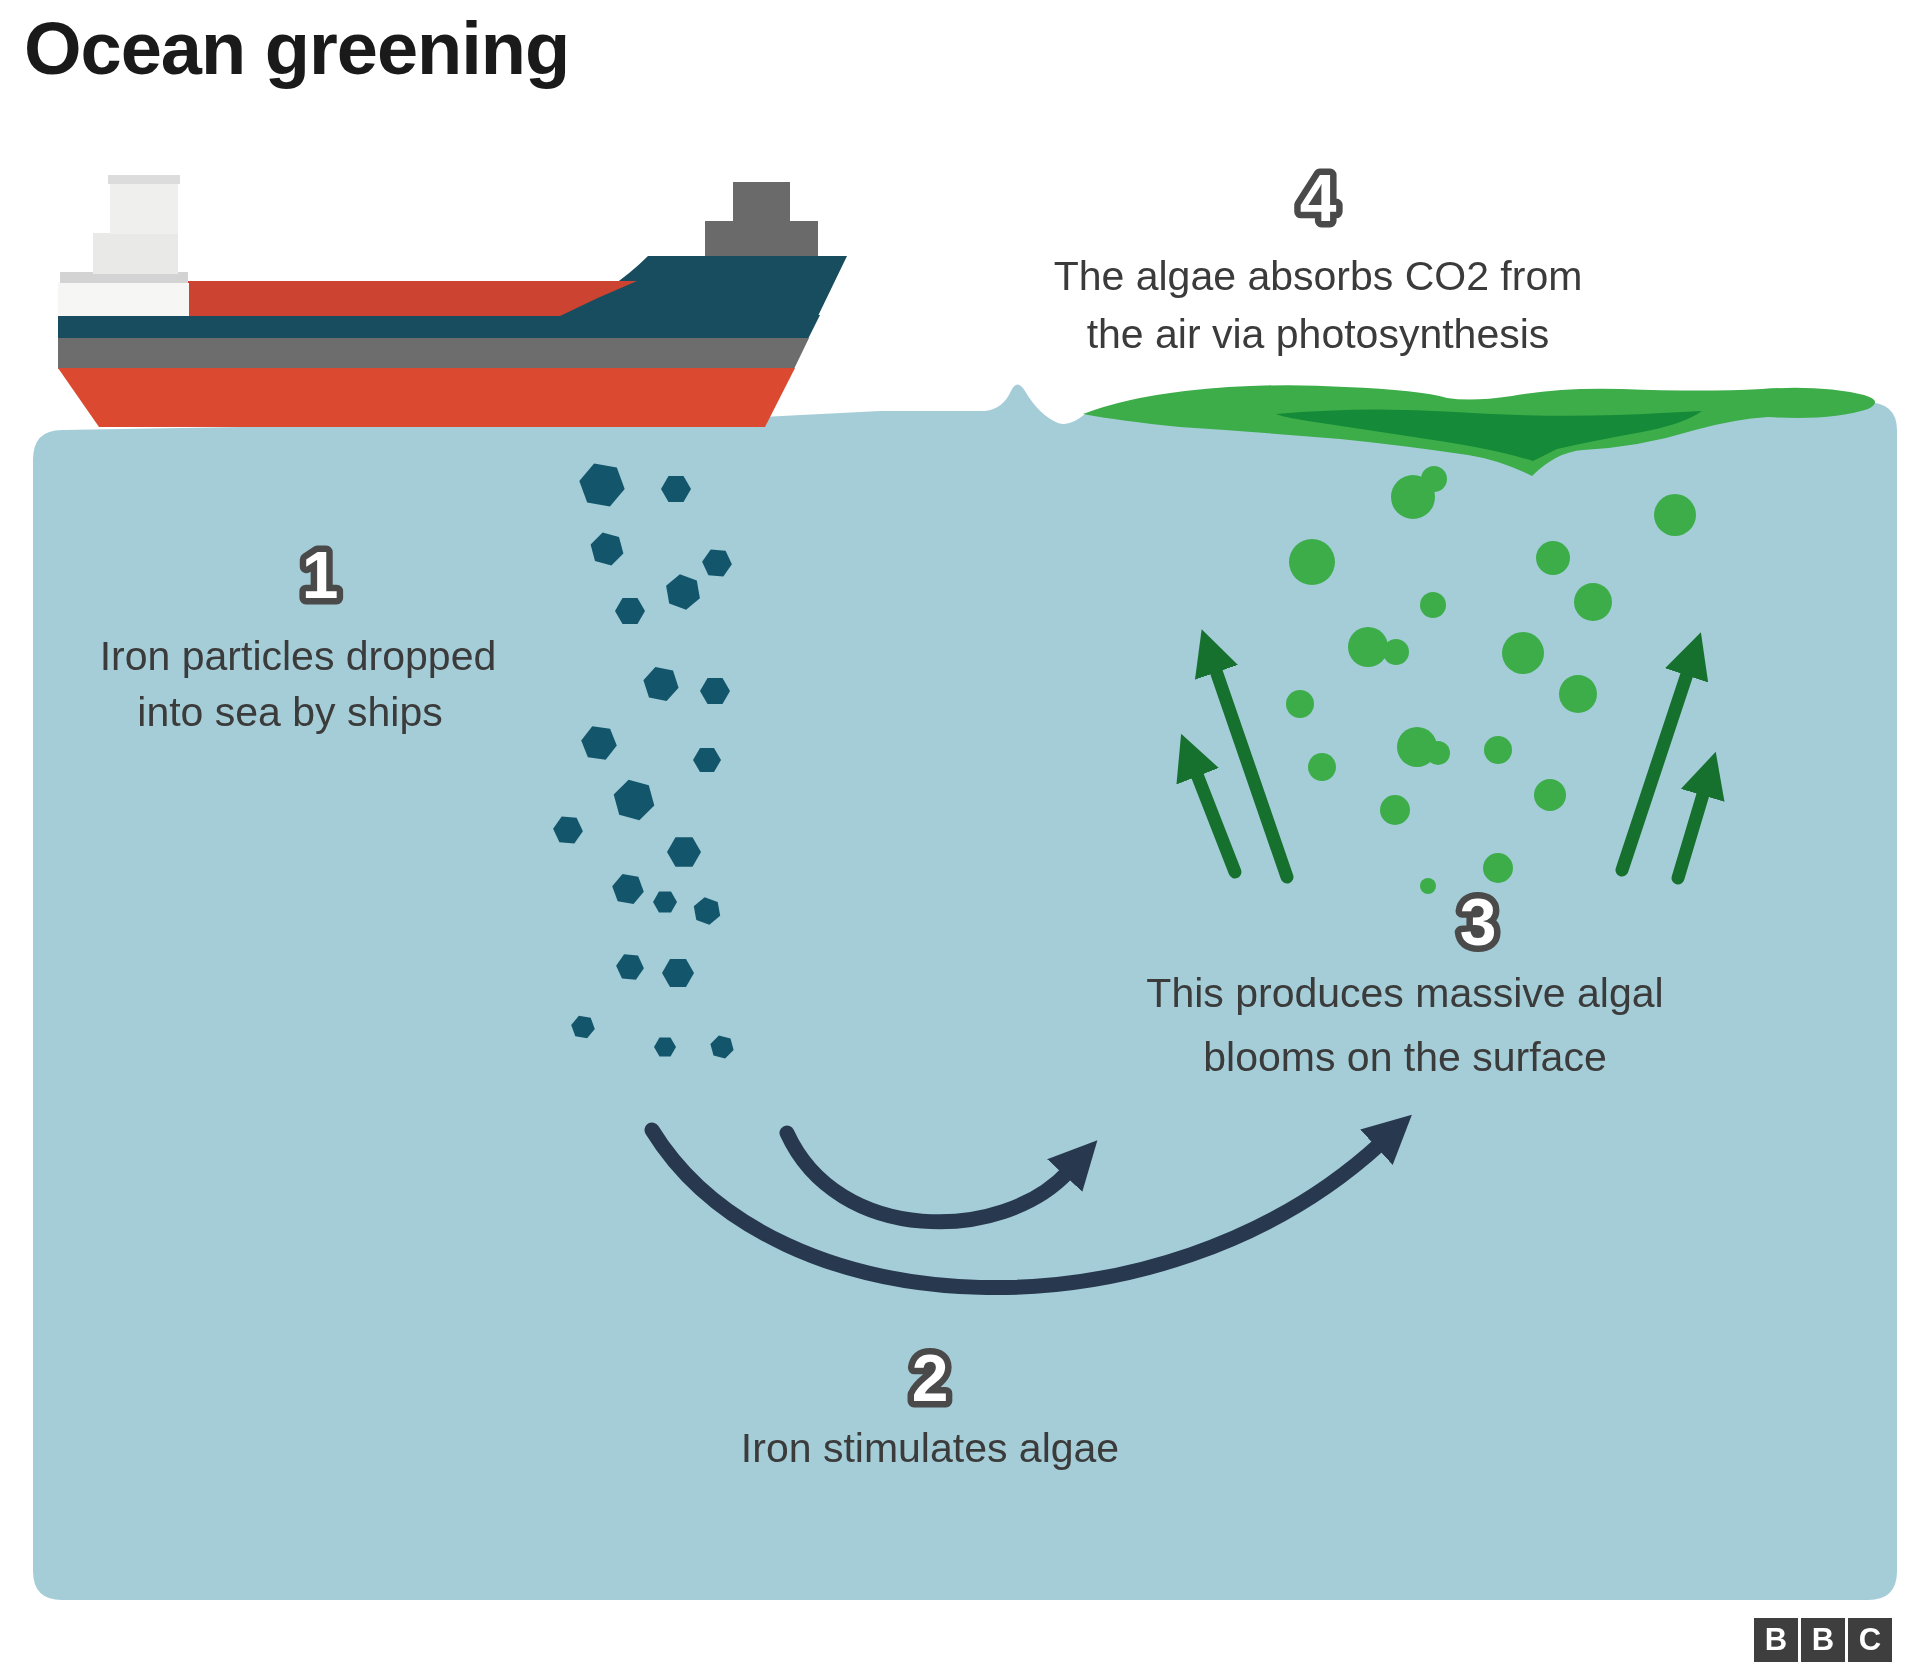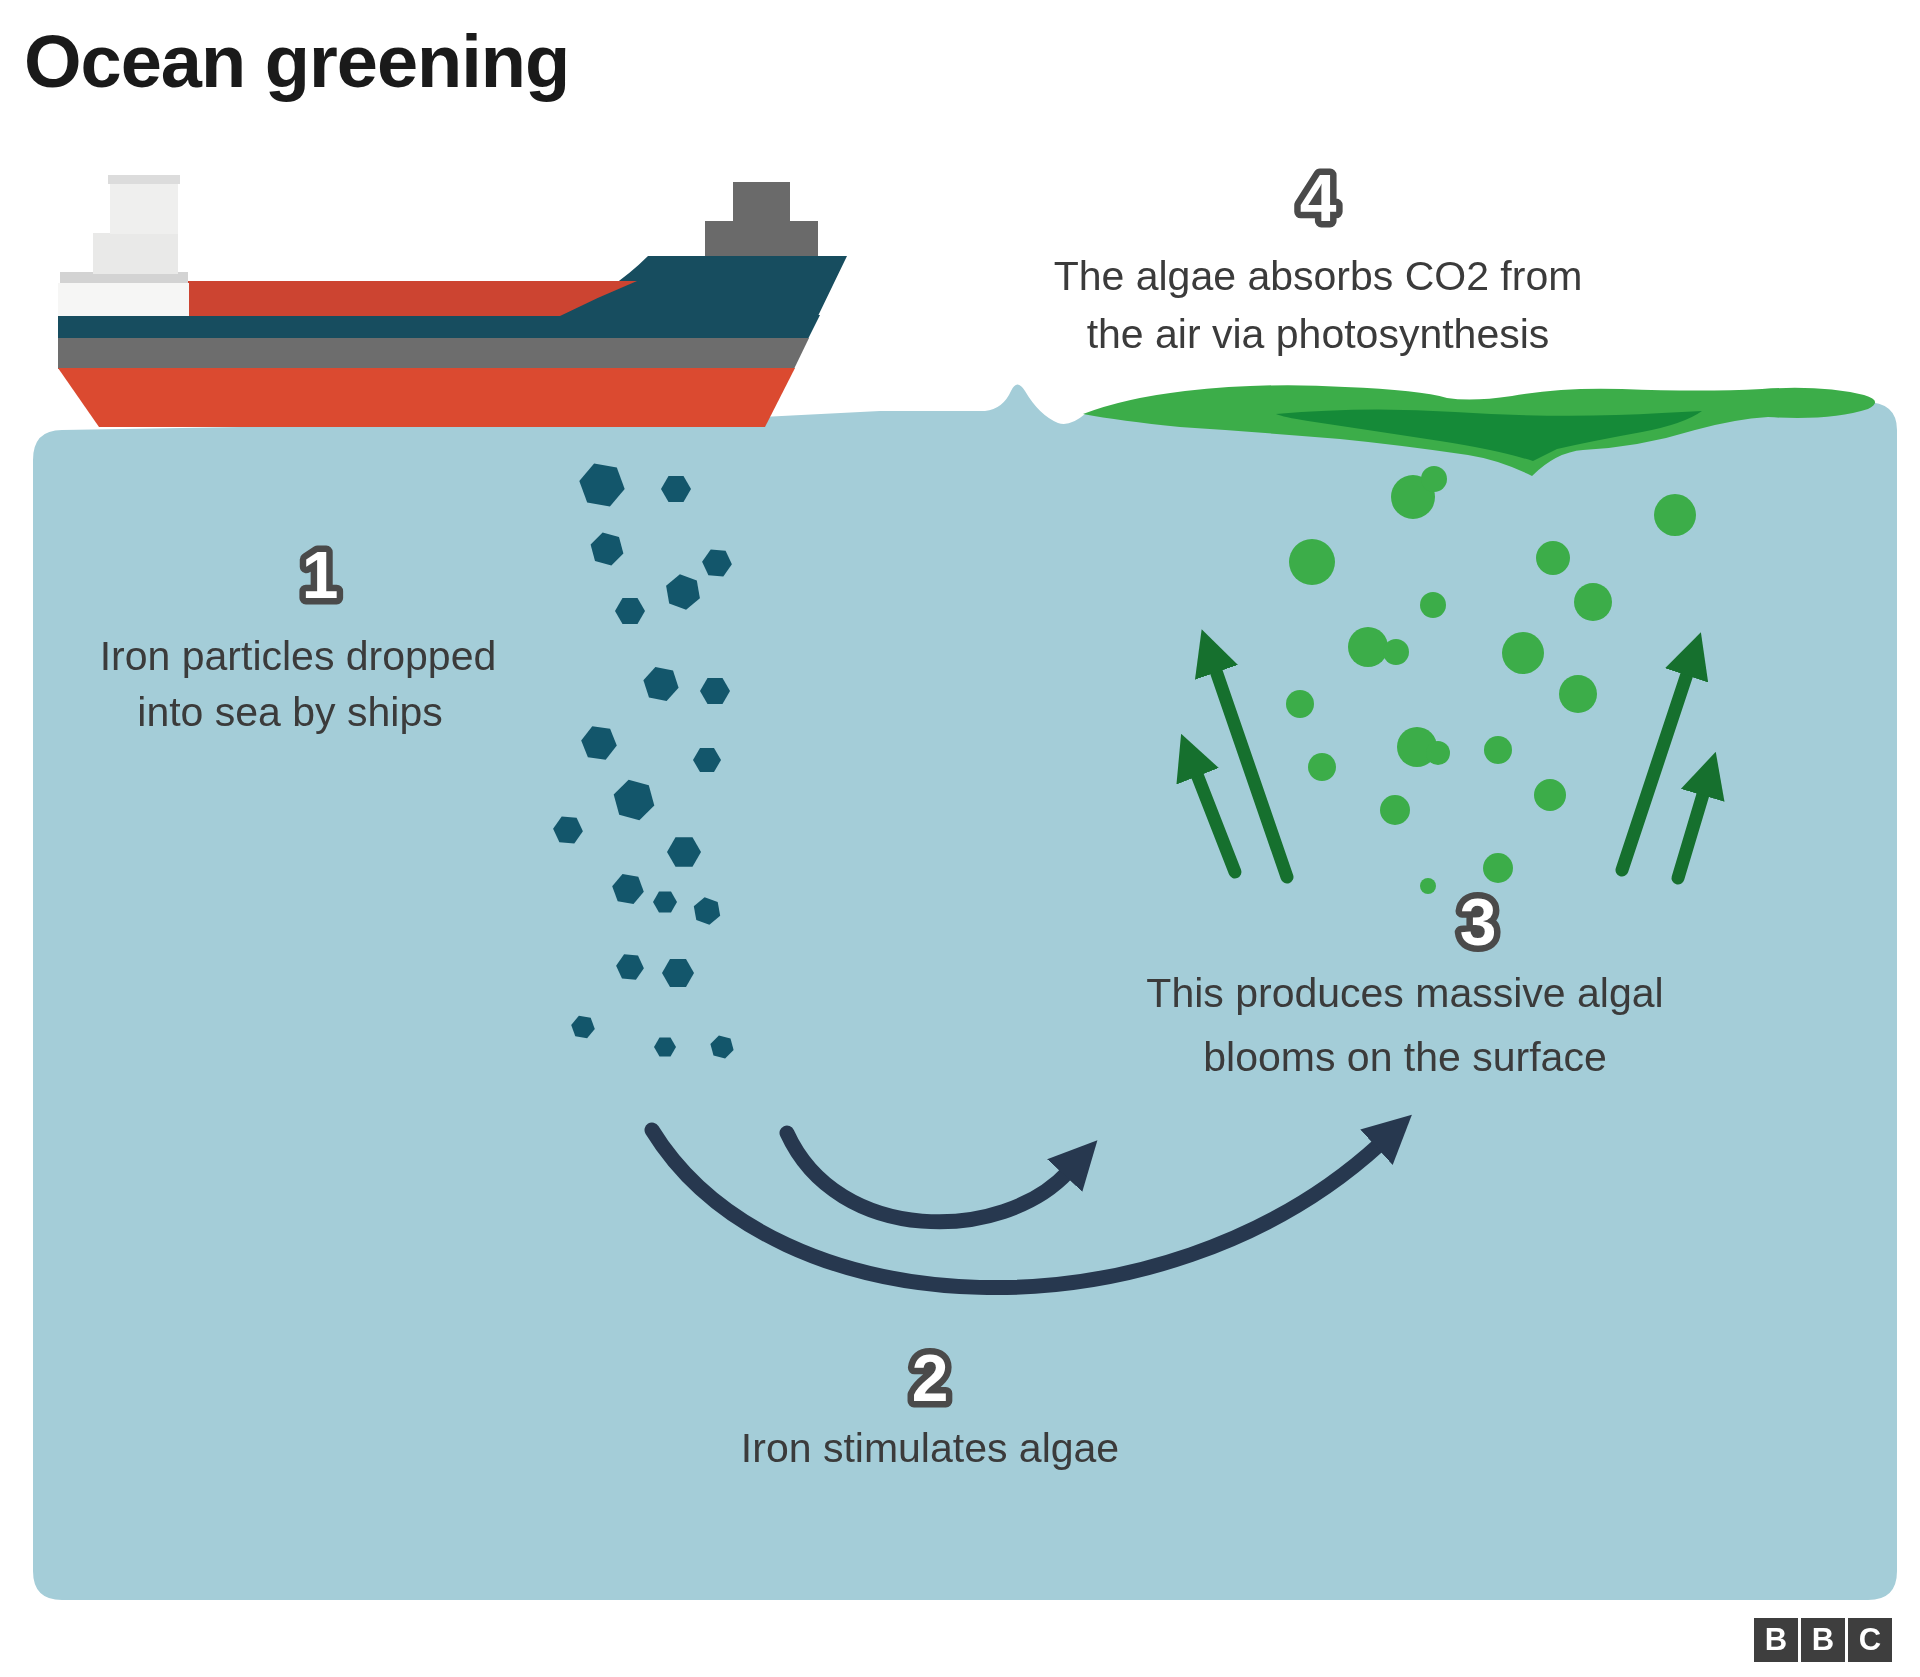--- a/index.html
+++ b/index.html
@@ -1,18 +1,18 @@
 <!DOCTYPE html>
 <html><head>
 <meta charset="utf-8">
 <style>
   html,body{margin:0;padding:0;background:#ffffff;}
   .stage{position:relative;width:1920px;height:1677px;background:#ffffff;overflow:hidden;
          font-family:"Liberation Sans","DejaVu Sans",sans-serif;}
-  .page-title{position:absolute;left:24px;top:19px;margin:0;font-size:74px;font-weight:700;
+  .page-title{position:absolute;left:24px;top:6px;margin:0;font-size:74px;font-weight:700;
               letter-spacing:-1px;color:#1a1a1a;}
   svg.scene{position:absolute;left:0;top:0;width:1920px;height:1677px;}
   .caption{font-family:"Liberation Sans","DejaVu Sans",sans-serif;font-size:41px;fill:#3b3b3b;text-anchor:middle;}
   .badge-num{font-family:"Liberation Sans","DejaVu Sans",sans-serif;font-size:66px;font-weight:700;
              fill:#ffffff;stroke:#4a4a4a;stroke-width:13px;paint-order:stroke;stroke-linejoin:round;text-anchor:middle;}
   .bbc-logo{position:absolute;left:1754px;top:1618px;display:flex;gap:3px;}
   .bbc-box{width:44px;height:44px;background:#3e3e3e;color:#ffffff;display:flex;
            align-items:center;justify-content:center;font-size:31px;font-weight:700;}
 </style>
 </head>

